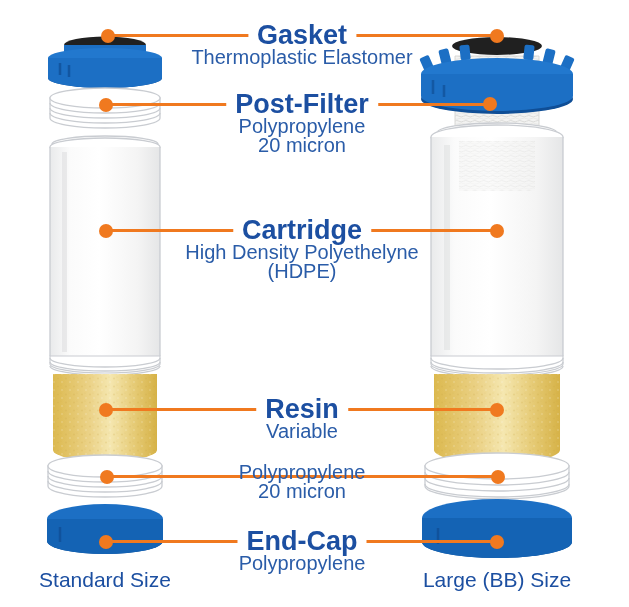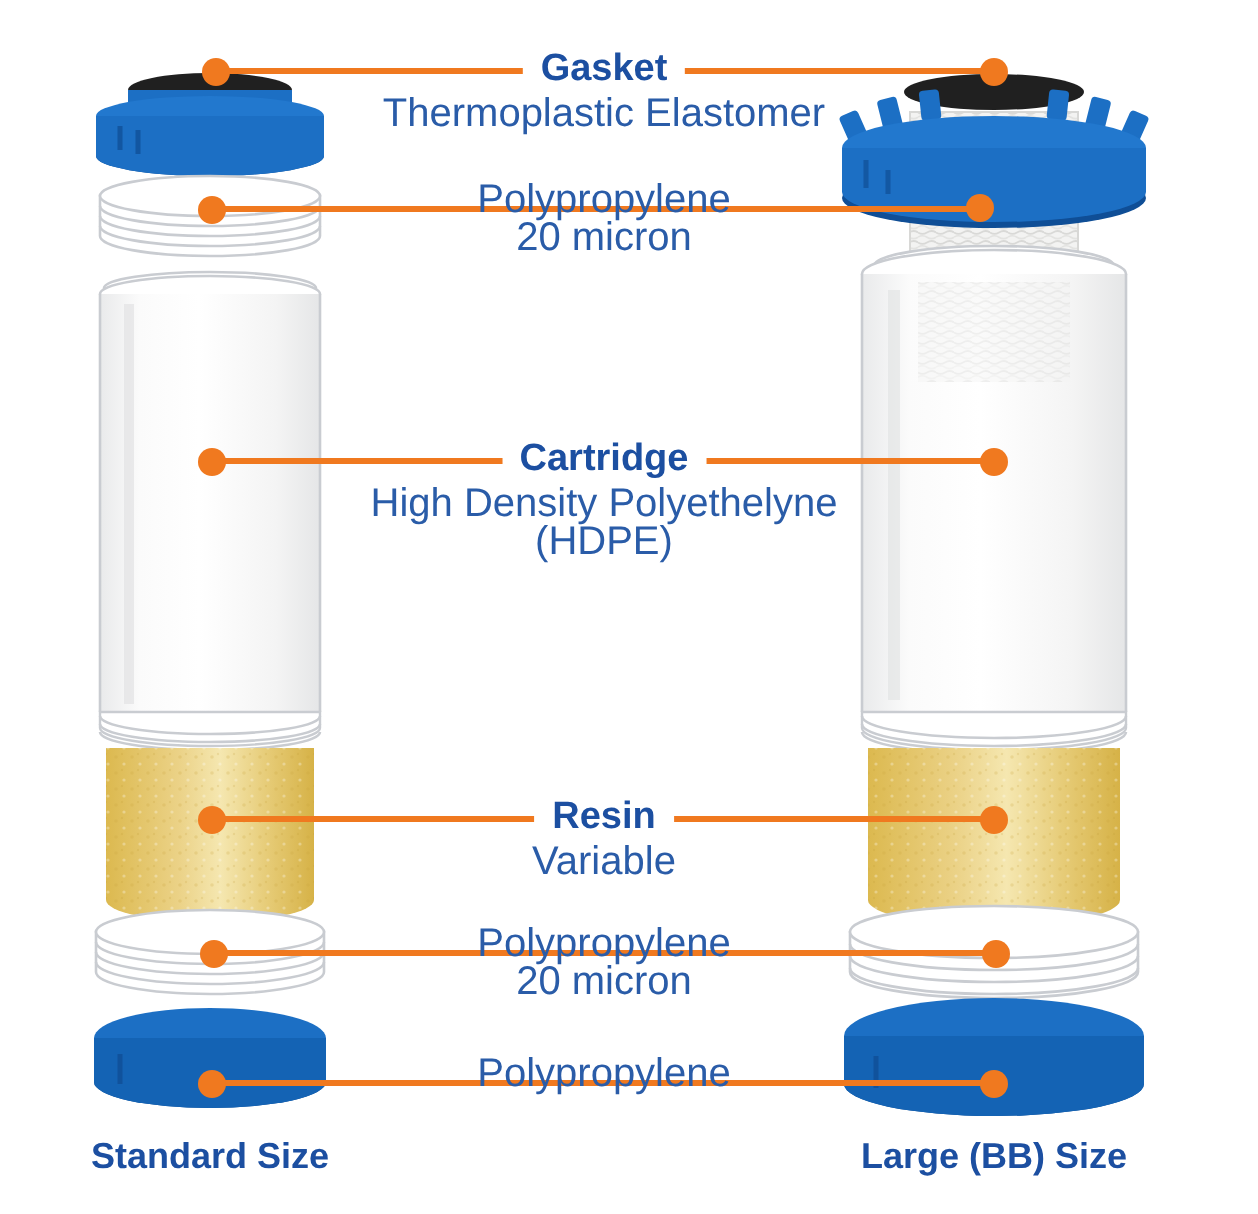--- a/index.html
+++ b/index.html
@@ -14,29 +14,29 @@
   }
   .dot{
     position:absolute;width:14px;height:14px;border-radius:50%;z-index:4;
     background:var(--accent-orange,#F0791F);transform:translate(-50%,-50%);
   }
   .part-label{
     position:absolute;left:302px;transform:translateX(-50%);
     text-align:center;z-index:3;
   }
   .part-name{
-    display:inline-block;font-size:19px;font-weight:bold;line-height:26px;
+    display:inline-block;font-size:27px;font-weight:bold;line-height:26px;
     color:var(--label-blue,#1C4FA1);background:#fff;padding:0 9px;white-space:nowrap;
   }
   .part-sub{
     font-size:20px;line-height:19px;color:var(--sub-blue,#2A5CA8);white-space:nowrap;
   }
   .size-label{
     position:absolute;z-index:3;transform:translateX(-50%);
-    font-size:18px;font-weight:bold;color:var(--label-blue,#1C4FA1);white-space:nowrap;
+    font-size:21px;font-weight:normal;color:var(--label-blue,#1C4FA1);white-space:nowrap;
   }
   
   .c-cap{fill:var(--cap-blue,#1C6FC4);}
   .c-cap-light{fill:var(--cap-blue-light,#2278CE);}
   .c-cap-dark{fill:var(--cap-blue-dark,#0F4E96);}
   .c-gasket{fill:var(--gasket-black,#202020);}
   .ol{stroke:#C9CCD1;fill:none;stroke-width:1.3;}
   .ol-f{stroke:#C9CCD1;fill:#ffffff;stroke-width:1.3;}
 </style>
 </head>
@@ -205,20 +205,21 @@
   <div class="dot" style="left:498px;top:477px;"></div>
   <div class="dot" style="left:497px;top:542px;"></div>
 
   <div class="part-label" style="top:22px;">
     <div class="part-name">Gasket</div>
     <div class="part-sub">Thermoplastic Elastomer</div>
     <div class="part-sub"></div>
   </div>
 
   <div class="part-label" style="top:91px;">
+    <div class="part-name">Post-Filter</div>
     <div class="part-sub">Polypropylene</div>
     <div class="part-sub">20 micron</div>
   </div>
 
   <div class="part-label" style="top:217px;">
     <div class="part-name">Cartridge</div>
     <div class="part-sub">High Density Polyethelyne</div>
     <div class="part-sub">(HDPE)</div>
   </div>
 
@@ -227,20 +228,21 @@
     <div class="part-sub">Variable</div>
     <div class="part-sub"></div>
   </div>
 
   <div class="part-label" style="top:463px;">
     <div class="part-sub">Polypropylene</div>
     <div class="part-sub">20 micron</div>
   </div>
 
   <div class="part-label" style="top:528px;">
+    <div class="part-name">End-Cap</div>
     <div class="part-sub">Polypropylene</div>
     <div class="part-sub"></div>
   </div>
 
   <div class="size-label" style="left:105px;top:568px;">Standard Size</div>
   <div class="size-label" style="left:497px;top:568px;">Large (BB) Size</div>
 
 </div>
 
 </body></html>

